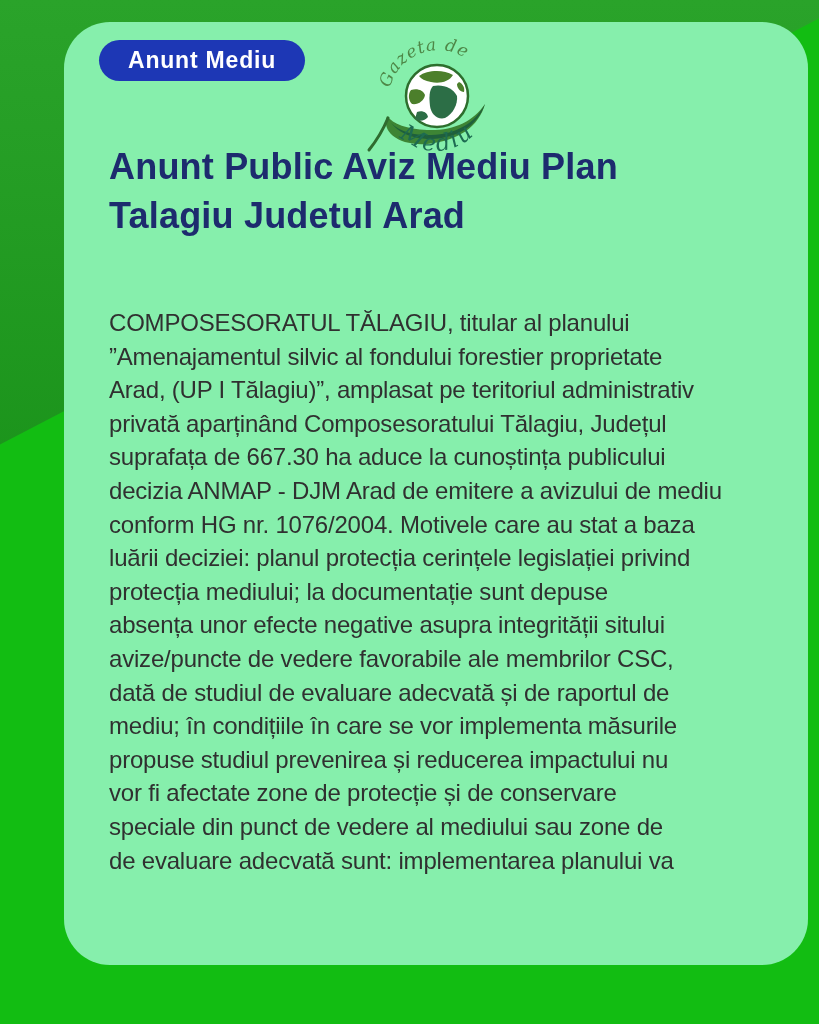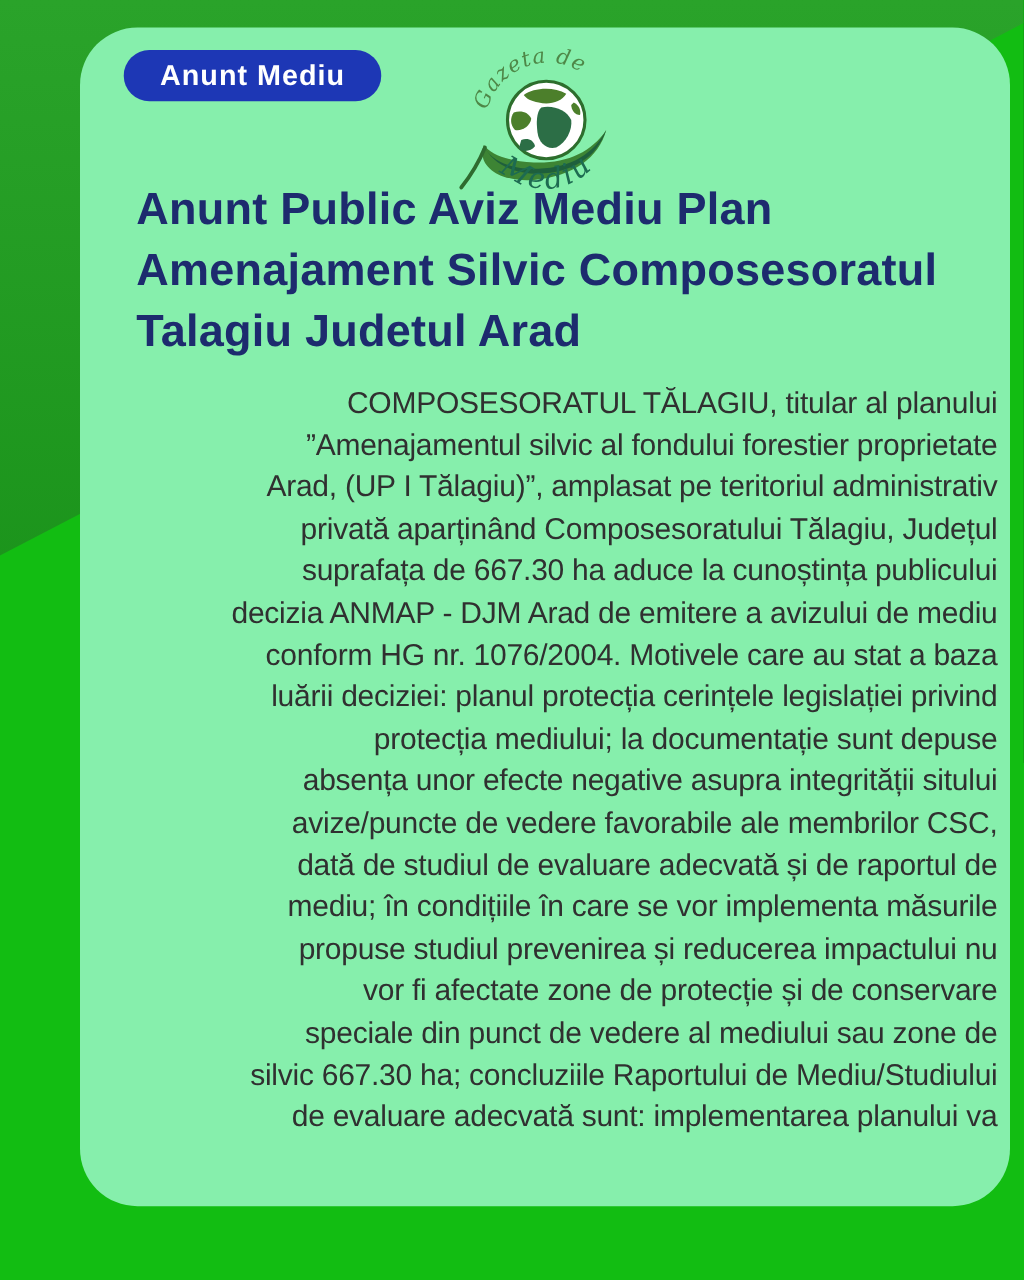--- a/index.html
+++ b/index.html
@@ -61,21 +61,20 @@
   }
   .heading div { white-space: nowrap; }
   .article {
     position: absolute;
     left: 45px; top: 284px;
     right: 10px;
     font-size: 24px;
     line-height: 33.6px;
     letter-spacing: -0.2px;
     font-weight: 400;
-    text-align: right;
   }
   .article div { white-space: nowrap; }
 </style>
 </head>
 <body>
 
 <div class="stage">
   <div class="bg" style="background: rgb(18, 189, 18);">
     <div class="bg-dark"></div>
   </div>
@@ -110,39 +109,37 @@
           <textPath href="#arc-top" startOffset="4">Gazeta de</textPath>
         </text>
         <text class="logo-arc-text" font-size="23" letter-spacing="2" style="fill: rgb(29, 107, 81);">
           <textPath href="#arc-bottom" startOffset="14">Mediu</textPath>
         </text>
       </svg>
     </div>
 
     <h1 class="heading" style="color: rgb(29, 43, 110);">
         <div>Anunt Public Aviz Mediu Plan</div>
-        <div>Amenajament Silvic Composesoratul</div>
         <div>Talagiu Judetul Arad</div>
       </h1>
 
     <div class="article" style="color: rgb(48, 48, 48);">
         <div>COMPOSESORATUL TĂLAGIU, titular al planului</div>
         <div>”Amenajamentul silvic al fondului forestier proprietate</div>
         <div>Arad, (UP I Tălagiu)”, amplasat pe teritoriul administrativ</div>
         <div>privată aparținând Composesoratului Tălagiu, Județul</div>
         <div>suprafața de 667.30 ha aduce la cunoștința publicului</div>
         <div>decizia ANMAP - DJM Arad de emitere a avizului de mediu</div>
         <div>conform HG nr. 1076/2004. Motivele care au stat a baza</div>
         <div>luării deciziei: planul protecția cerințele legislației privind</div>
         <div>protecția mediului; la documentație sunt depuse</div>
         <div>absența unor efecte negative asupra integrității sitului</div>
         <div>avize/puncte de vedere favorabile ale membrilor CSC,</div>
         <div>dată de studiul de evaluare adecvată și de raportul de</div>
         <div>mediu; în condițiile în care se vor implementa măsurile</div>
         <div>propuse studiul prevenirea și reducerea impactului nu</div>
         <div>vor fi afectate zone de protecție și de conservare</div>
         <div>speciale din punct de vedere al mediului sau zone de</div>
-        <div>silvic 667.30 ha; concluziile Raportului de Mediu/Studiului</div>
         <div>de evaluare adecvată sunt: implementarea planului va</div>
       </div>
 
   </div>
 </div>
 
 </body></html>

